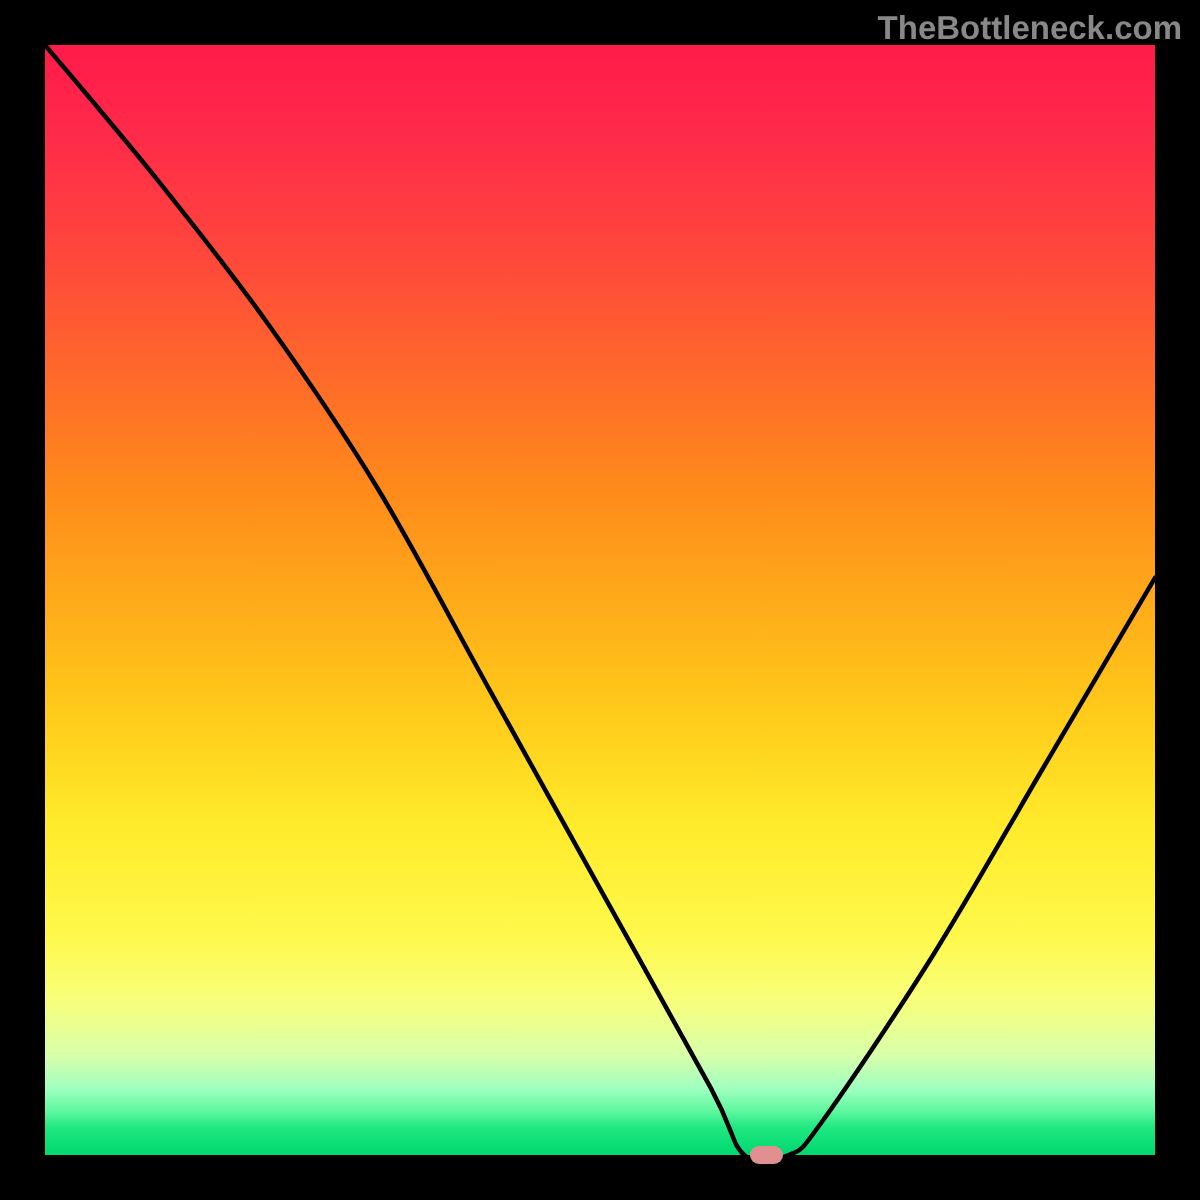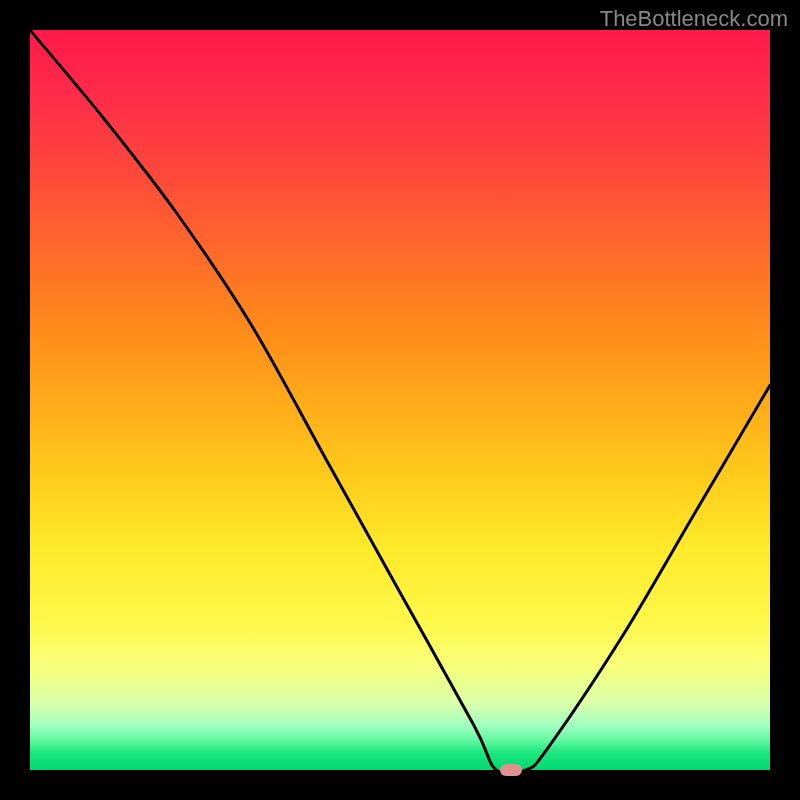--- a/index.html
+++ b/index.html
@@ -15,21 +15,21 @@
     width: 800px;
     height: 800px;
     position: relative;
   }
   .watermark {
     position: absolute;
     top: 6px;
     right: 12px;
     color: #888;
     font-size: 22px;
-    font-weight: 400;
+    font-weight: 700;
     z-index: 10;
   }
   .plot-area {
     position: absolute;
     left: 30px;
     top: 30px;
     width: 740px;
     height: 740px;
     background: linear-gradient(to bottom,
       #ff1a4a 0%,

